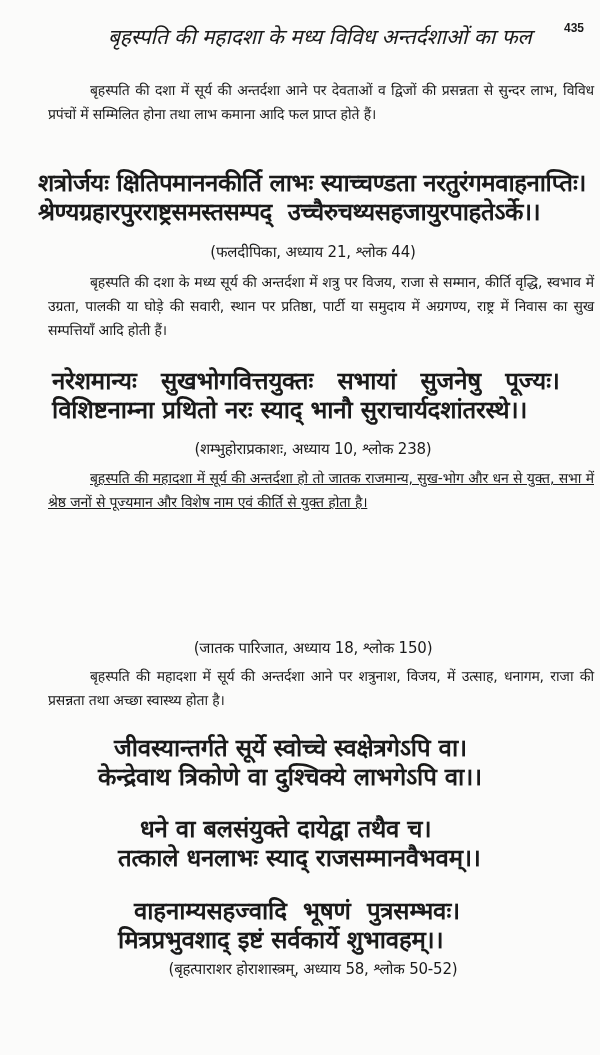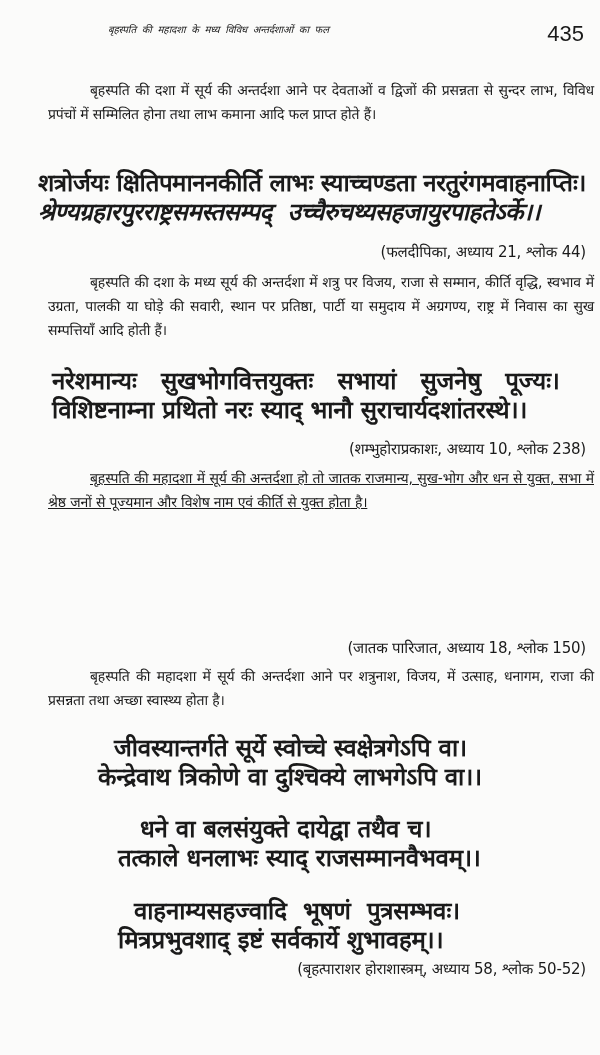--- a/index.html
+++ b/index.html
@@ -8,56 +8,56 @@
     background: #fbfbfa; color: #1a1a1a;
     font-family: "DejaVu Sans", sans-serif;
     position: relative;
   }
   .page { position: absolute; left: 0; top: 0; width: 600px; height: 1055px; }
   .header {
     position: absolute; top: 20px; left: 0; width: 600px; height: 28px;
   }
   .header-title {
     position: absolute; left: 108px; top: 2px;
-    font-style: italic; font-size: 10px; letter-spacing: -0.2px; font-family: Liberation Mono, monospace;
+    font-style: italic; font-size: 21px; letter-spacing: -0.2px;
   }
   .page-number {
     position: absolute; right: 16px; top: 1px;
-    font-family: "Liberation Sans", sans-serif; font-size: 22px; font-weight: 400;
+    font-family: "Liberation Sans", sans-serif; font-size: 12px; font-weight: 700;
   }
   .block { position: absolute; left: 40px; width: 546px; }
   .para {
     font-size: 14px; line-height: 24px; text-align: justify;
     text-indent: 42px; letter-spacing: -0.15px; margin-left: 8px;
   }
   .verse {
     font-size: 24px; font-weight: bold; line-height: 28.5px;
     letter-spacing: -0.2px; white-space: nowrap;
   }
   .verse-line { display: block; }
   .citation {
-    font-size: 15px; text-align: right; white-space: nowrap;
+    font-size: 15px; text-align: center; white-space: nowrap;
     line-height: 22px; letter-spacing: -0.2px;
   }
 </style>
 </head>
 <body>
 
 <div class="page">
 
   <div class="header">
     <span class="header-title">बृहस्पति की महादशा के मध्य विविध अन्तर्दशाओं का फल</span>
     <span class="page-number">435</span>
   </div>
 
   <div class="block para" style="top:78px;">बृहस्पति की दशा में सूर्य की अन्तर्दशा आने पर देवताओं व द्विजों की प्रसन्नता से सुन्दर लाभ, विविध प्रपंचों में सम्मिलित होना तथा लाभ कमाना आदि फल प्राप्त होते हैं।</div>
 
   <div class="block verse" style="top:169px; left:38px; letter-spacing:-0.45px;">
     <span class="verse-line">शत्रोर्जयः क्षितिपमाननकीर्ति लाभः स्याच्चण्डता नरतुरंगमवाहनाप्तिः।</span>
-    <span class="verse-line" style="white-space:pre;font-style:italic;">श्रेण्यग्रहारपुरराष्ट्रसमस्तसम्पद्  उच्चैरुचथ्यसहजायुरपाहतेऽर्के।।</span>
+    <span class="verse-line" style="white-space:pre;">श्रेण्यग्रहारपुरराष्ट्रसमस्तसम्पद्  उच्चैरुचथ्यसहजायुरपाहतेऽर्के।।</span>
   </div>
   <div class="block citation" style="top:241px;">(फलदीपिका, अध्याय 21, श्लोक 44)</div>
 
   <div class="block para" style="top:270px;">बृहस्पति की दशा के मध्य सूर्य की अन्तर्दशा में शत्रु पर विजय, राजा से सम्मान, कीर्ति वृद्धि, स्वभाव में उग्रता, पालकी या घोड़े की सवारी, स्थान पर प्रतिष्ठा, पार्टी या समुदाय में अग्रगण्य, राष्ट्र में निवास का सुख सम्पत्तियाँ आदि होती हैं।</div>
 
   <div class="block verse" style="top:367px; left:52px; width:532px;">
     <span class="verse-line" style="white-space:pre; word-spacing:4px;">नरेशमान्यः  सुखभोगवित्तयुक्तः  सभायां  सुजनेषु  पूज्यः।</span>
     <span class="verse-line">विशिष्टनाम्ना प्रथितो नरः स्याद् भानौ सुराचार्यदशांतरस्थे।।</span>
   </div>
   <div class="block citation" style="top:438px;">(शम्भुहोराप्रकाशः, अध्याय 10, श्लोक 238)</div>

